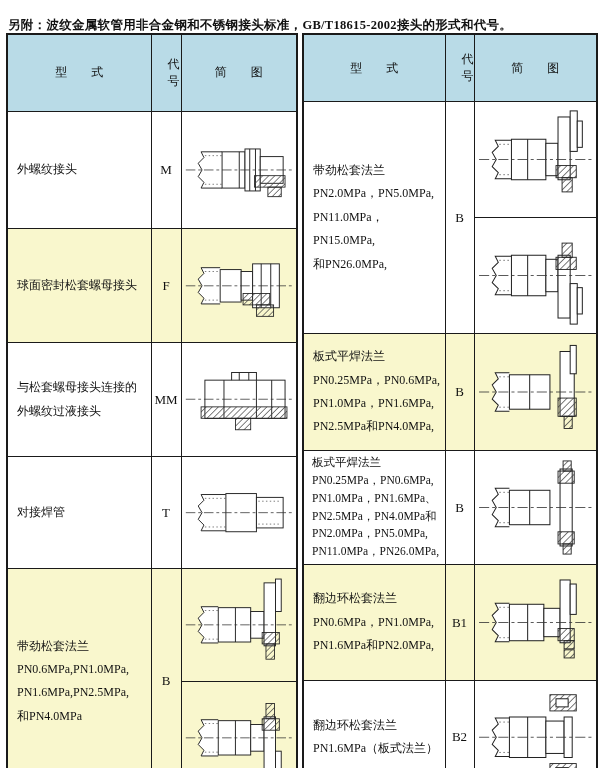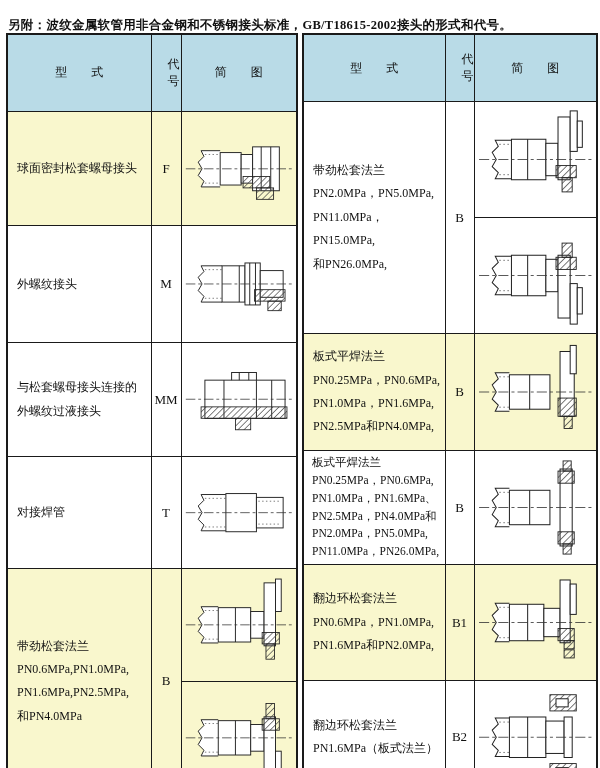--- a/index.html
+++ b/index.html
@@ -41,58 +41,58 @@
           <col style="width:144px">
           <col style="width:30px">
           <col style="width:116px">
         </colgroup>
       <tbody>
           <tr class="head">
         <th style="background: rgb(185, 219, 231);">型　　式</th>
         <th style="background: rgb(185, 219, 231);">代号</th>
         <th style="background: rgb(185, 219, 231);">简　　图</th>
       </tr>
-      <tr style="height: 100px; background: rgb(249, 247, 205);">
-        <td class="type">球面密封松套螺母接头</td>
-        <td class="code">F</td>
-        <td class="diag">
-              <div class="single">
-                <svg viewBox="0 0 120 100" preserveAspectRatio="xMidYMid meet">
-                  <path d="M40,31 L20,31 l3,6 l-6,6 l4,7 l-4,7 l6,6 l-3,6 L40,69" fill="#fff" stroke="#222" stroke-width="1"></path>
-                  <line x1="24" y1="35" x2="40" y2="35" stroke="#555" stroke-width="0.8" stroke-dasharray="1.5 2.5"></line>
-                  <line x1="24" y1="65" x2="40" y2="65" stroke="#555" stroke-width="0.8" stroke-dasharray="1.5 2.5"></line>
-                  <rect x="40" y="33" width="22" height="34" fill="#fff" stroke="#222" stroke-width="1"></rect>
-                  <rect x="62" y="35" width="12" height="30" fill="#fff" stroke="#222" stroke-width="1"></rect>
-                  <rect x="74" y="27" width="28" height="46" fill="#fff" stroke="#222" stroke-width="1"></rect>
-                  <line x1="83" y1="27" x2="83" y2="73" stroke="#222" stroke-width="1"></line>
-                  <line x1="93" y1="27" x2="93" y2="73" stroke="#222" stroke-width="1"></line>
-                  <rect x="64" y="58" width="28" height="12" fill="url(#hz)" stroke="#222" stroke-width="0.9"></rect>
-                  <rect x="78" y="70" width="18" height="12" fill="url(#hz)" stroke="#222" stroke-width="0.9"></rect>
-                  <line x1="4" y1="50" x2="116" y2="50" stroke="#333" stroke-width="0.8" stroke-dasharray="10 3 3 3"></line>
-                </svg>
-              </div>
-            </td>
-      </tr>
       <tr style="height: 102px; background: rgb(255, 255, 255);">
         <td class="type">外螺纹接头</td>
         <td class="code">M</td>
         <td class="diag">
               <div class="single">
                 <svg viewBox="0 0 120 100" preserveAspectRatio="xMidYMid meet">
                   <path d="M42,31 L20,31 l3,6 l-6,6 l4,7 l-4,7 l6,6 l-3,6 L42,69" fill="#fff" stroke="#222" stroke-width="1"></path>
                   <line x1="24" y1="35" x2="42" y2="35" stroke="#555" stroke-width="0.8" stroke-dasharray="1.5 2.5"></line>
                   <line x1="24" y1="65" x2="42" y2="65" stroke="#555" stroke-width="0.8" stroke-dasharray="1.5 2.5"></line>
                   <rect x="42" y="31" width="24" height="38" fill="#fff" stroke="#222" stroke-width="1"></rect>
                   <line x1="60" y1="31" x2="60" y2="69" stroke="#222" stroke-width="1"></line>
                   <rect x="66" y="28" width="16" height="44" fill="#fff" stroke="#222" stroke-width="1"></rect>
                   <line x1="71" y1="28" x2="71" y2="72" stroke="#222" stroke-width="1"></line>
                   <line x1="77" y1="28" x2="77" y2="72" stroke="#222" stroke-width="1"></line>
                   <rect x="82" y="36" width="24" height="28" fill="#fff" stroke="#222" stroke-width="1"></rect>
                   <rect x="76" y="56" width="32" height="12" fill="url(#hz)" stroke="#222" stroke-width="0.9"></rect>
                   <rect x="90" y="68" width="14" height="10" fill="url(#hz)" stroke="#222" stroke-width="0.9"></rect>
+                  <line x1="4" y1="50" x2="116" y2="50" stroke="#333" stroke-width="0.8" stroke-dasharray="10 3 3 3"></line>
+                </svg>
+              </div>
+            </td>
+      </tr>
+      <tr style="height: 100px; background: rgb(249, 247, 205);">
+        <td class="type">球面密封松套螺母接头</td>
+        <td class="code">F</td>
+        <td class="diag">
+              <div class="single">
+                <svg viewBox="0 0 120 100" preserveAspectRatio="xMidYMid meet">
+                  <path d="M40,31 L20,31 l3,6 l-6,6 l4,7 l-4,7 l6,6 l-3,6 L40,69" fill="#fff" stroke="#222" stroke-width="1"></path>
+                  <line x1="24" y1="35" x2="40" y2="35" stroke="#555" stroke-width="0.8" stroke-dasharray="1.5 2.5"></line>
+                  <line x1="24" y1="65" x2="40" y2="65" stroke="#555" stroke-width="0.8" stroke-dasharray="1.5 2.5"></line>
+                  <rect x="40" y="33" width="22" height="34" fill="#fff" stroke="#222" stroke-width="1"></rect>
+                  <rect x="62" y="35" width="12" height="30" fill="#fff" stroke="#222" stroke-width="1"></rect>
+                  <rect x="74" y="27" width="28" height="46" fill="#fff" stroke="#222" stroke-width="1"></rect>
+                  <line x1="83" y1="27" x2="83" y2="73" stroke="#222" stroke-width="1"></line>
+                  <line x1="93" y1="27" x2="93" y2="73" stroke="#222" stroke-width="1"></line>
+                  <rect x="64" y="58" width="28" height="12" fill="url(#hz)" stroke="#222" stroke-width="0.9"></rect>
+                  <rect x="78" y="70" width="18" height="12" fill="url(#hz)" stroke="#222" stroke-width="0.9"></rect>
                   <line x1="4" y1="50" x2="116" y2="50" stroke="#333" stroke-width="0.8" stroke-dasharray="10 3 3 3"></line>
                 </svg>
               </div>
             </td>
       </tr>
       <tr style="height: 99px; background: rgb(255, 255, 255); font-family: Liberation Serif, serif;">
         <td class="type">与松套螺母接头连接的
 外螺纹过液接头</td>
         <td class="code">MM</td>
         <td class="diag">

